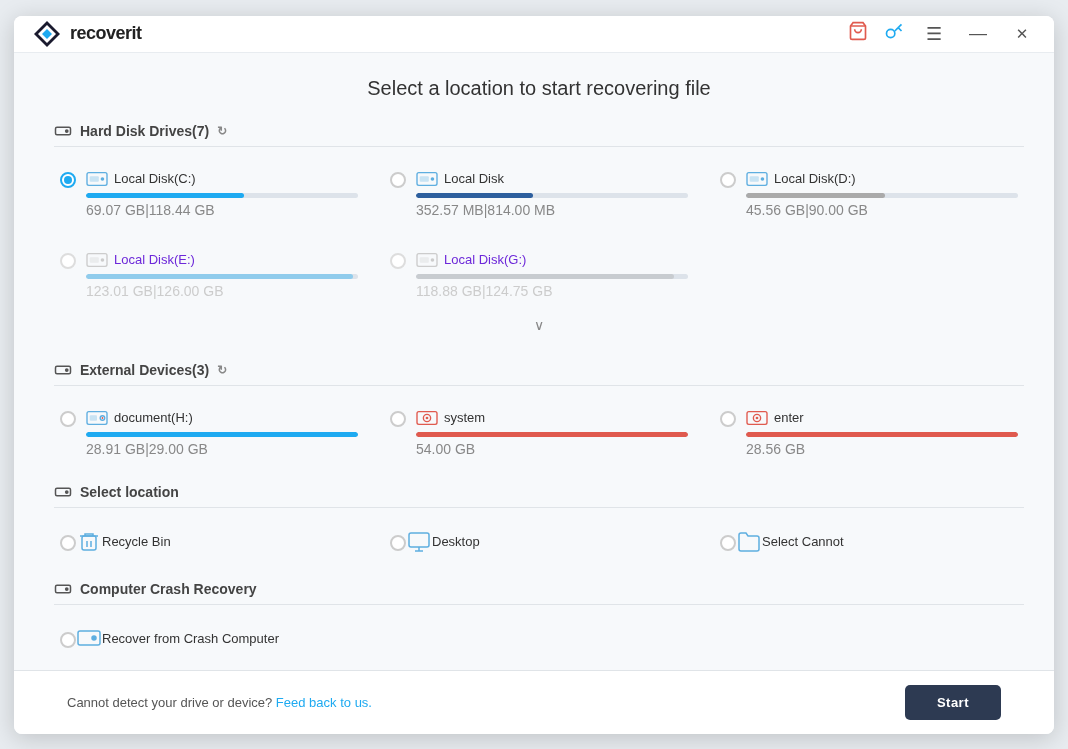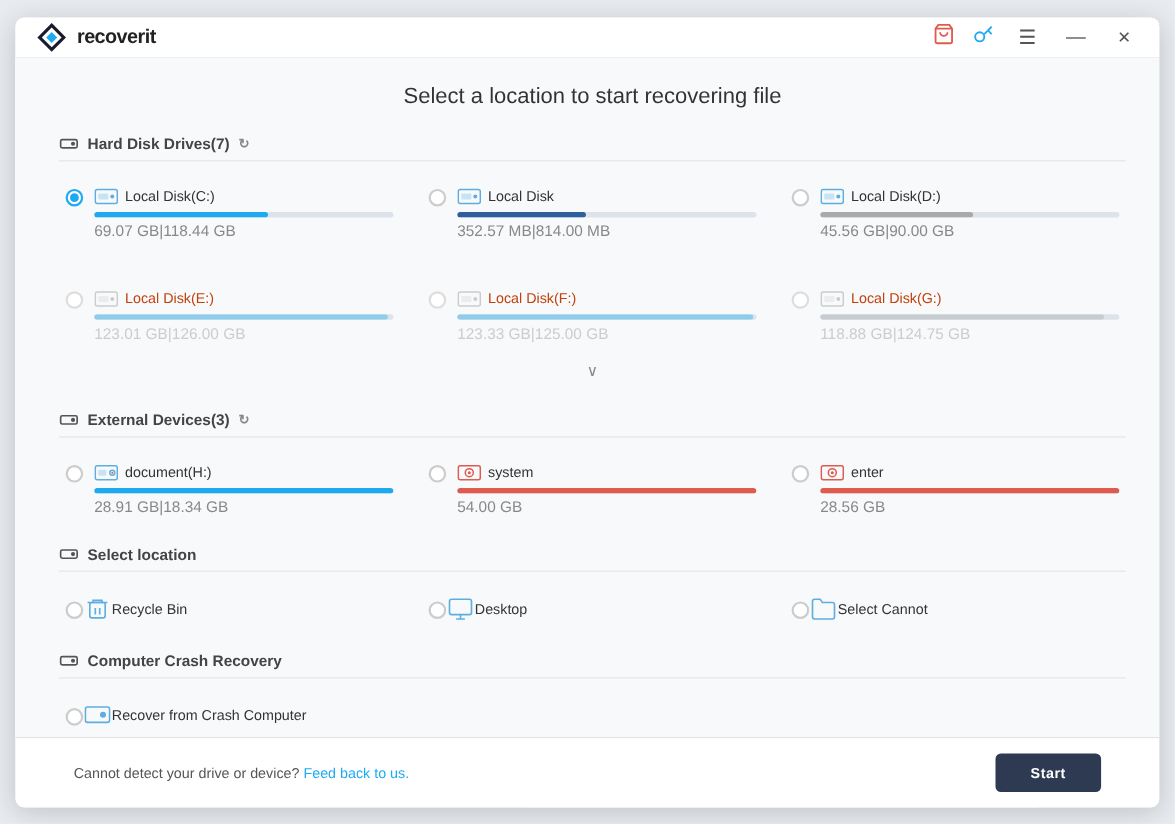--- a/index.html
+++ b/index.html
@@ -98,21 +98,21 @@
       color: #444;
       margin-bottom: 14px;
       padding-bottom: 6px;
       border-bottom: 1px solid #e0e4e8;
     }
 
     
     .drive-grid {
       display: grid;
       grid-template-columns: repeat(3, 1fr);
-      gap: 28px 20px;
+      gap: 16px 20px;
       margin-bottom: 8px;
     }
     .drive-item {
       display: flex;
       align-items: flex-start;
       gap: 10px;
       padding: 8px 6px;
       border-radius: 6px;
       cursor: pointer;
     }
@@ -146,21 +146,21 @@
       display: flex;
       align-items: center;
       gap: 6px;
       margin-bottom: 4px;
     }
     .drive-name {
       font-size: 13px;
       font-weight: 500;
       color: #333;
     }
-    .drive-name.dimmed { color: #c2410c; text-align: center; }
+    .drive-name.dimmed { color: #6d28d9; text-align: center; }
     .progress-bar-bg {
       height: 5px;
       background: #dde3ea;
       border-radius: 3px;
       margin-bottom: 4px;
       overflow: hidden;
     }
     .progress-bar-fill {
       height: 100%;
       border-radius: 3px;
@@ -363,37 +363,20 @@
                 </svg>
               <span class="drive-name dimmed">Local Disk(E:)</span>
             </div>
             <div class="progress-bar-bg">
               <div class="progress-bar-fill fill-blue" style="width:98%; opacity:0.4;"></div>
             </div>
             <div class="drive-size dimmed">123.01 GB|126.00 GB</div>
           </div>
         </div>
 
-        <div class="drive-item">
-          <div class="drive-radio" style="border-color:#ddd;"></div>
-          <div class="drive-info">
-            <div class="drive-icon-name">
-              <svg width="22" height="20" viewBox="0 0 24 22">
-                  <rect x="1" y="4" width="22" height="14" rx="2" fill="none" stroke="#ccc" stroke-width="1.5"></rect>
-                  <rect x="4" y="8" width="10" height="6" rx="1" fill="#ccc" opacity="0.3"></rect>
-                  <circle cx="18" cy="11" r="2" fill="#ccc"></circle>
-                </svg>
-              <span class="drive-name dimmed">Local Disk(F:)</span>
-            </div>
-            <div class="progress-bar-bg">
-              <div class="progress-bar-fill fill-blue" style="width:99%; opacity:0.4;"></div>
-            </div>
-            <div class="drive-size dimmed">123.33 GB|125.00 GB</div>
-          </div>
-        </div>
 
         <div class="drive-item">
           <div class="drive-radio" style="border-color:#ddd;"></div>
           <div class="drive-info">
             <div class="drive-icon-name">
               <svg width="22" height="20" viewBox="0 0 24 22">
                   <rect x="1" y="4" width="22" height="14" rx="2" fill="none" stroke="#ccc" stroke-width="1.5"></rect>
                   <rect x="4" y="8" width="10" height="6" rx="1" fill="#ccc" opacity="0.3"></rect>
                   <circle cx="18" cy="11" r="2" fill="#ccc"></circle>
                 </svg>
@@ -428,21 +411,21 @@
                   <rect x="1" y="4" width="22" height="14" rx="2" fill="none" stroke="#5eaee0" stroke-width="1.5"></rect>
                   <rect x="4" y="8" width="8" height="6" rx="1" fill="#5eaee0" opacity="0.3"></rect>
                   <circle cx="18" cy="11" r="2.5" fill="none" stroke="#5eaee0" stroke-width="1.5"></circle>
                   <circle cx="18" cy="11" r="1" fill="#e05a4e"></circle>
                 </svg>
               <span class="drive-name">document(H:)</span>
             </div>
             <div class="progress-bar-bg">
               <div class="progress-bar-fill fill-blue" style="width:100%"></div>
             </div>
-            <div class="drive-size">28.91 GB|18.34 GB</div>
+            <div class="drive-size">28.91 GB|29.00 GB</div>
           </div>
         </div>
 
         <div class="drive-item">
           <div class="drive-radio"></div>
           <div class="drive-info">
             <div class="drive-icon-name">
               <svg width="22" height="20" viewBox="0 0 24 22">
                   <rect x="1" y="4" width="22" height="14" rx="2" fill="none" stroke="#e05a4e" stroke-width="1.5"></rect>
                   <circle cx="12" cy="11" r="4" fill="none" stroke="#e05a4e" stroke-width="1.5"></circle>

